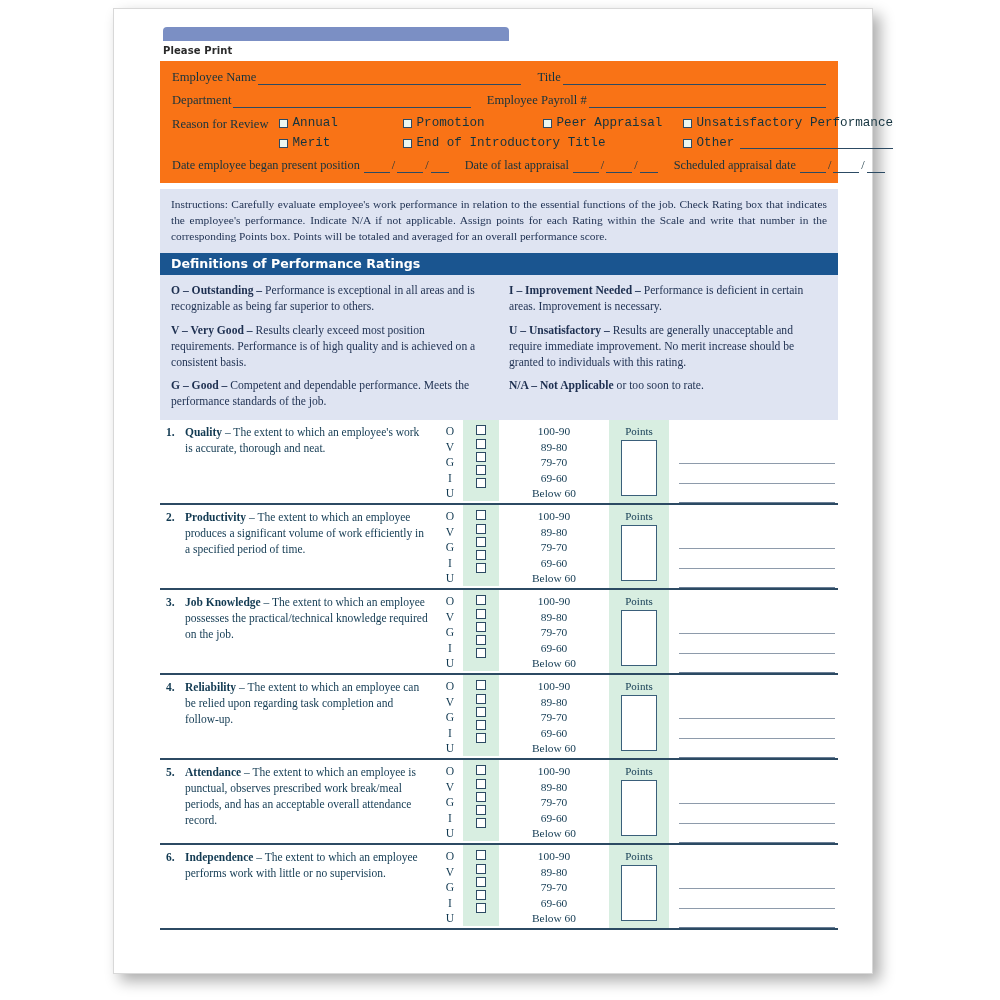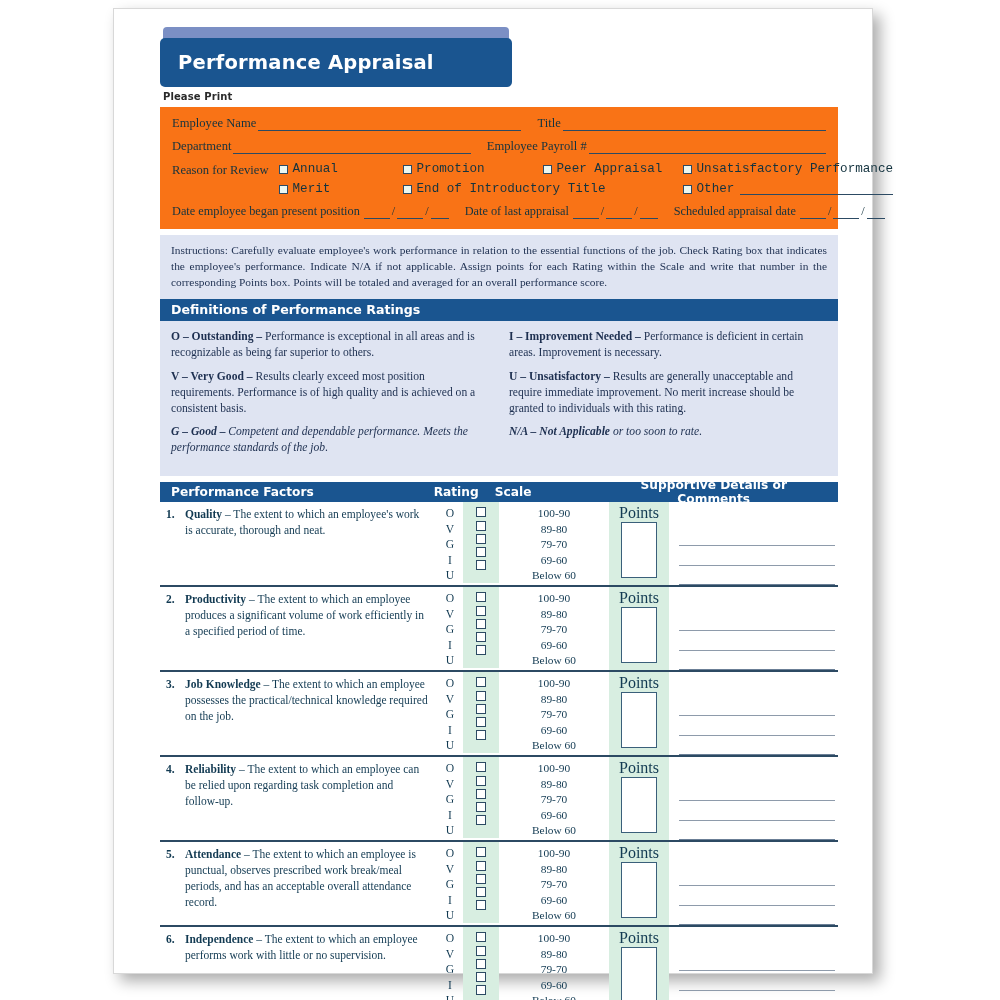--- a/index.html
+++ b/index.html
@@ -150,21 +150,21 @@
     display: flex;
     padding: 8px 11px 10px 11px;
     color: #1d2f50;
     font-size: 11.6px;
     line-height: 1.38;
   }
   .defcol { width: 50%; }
   .defcol.left { padding-right: 14px; }
   .defcol.right { padding-left: 10px; }
   .defp { margin-bottom: 8px; }
-  .defp:last-child { margin-bottom: 10px; font-style: italic; }
+  .defp:last-child { margin-bottom: 0; }
   .defp b { font-weight: bold; }
 
   
   .tbl-head {
     margin-top: 6px;
     background: #1a5590;
     color: #ffffff;
     font-family: "DejaVu Sans", sans-serif;
     font-size: 12.2px;
     font-weight: bold;
@@ -242,21 +242,21 @@
   
   .f-points {
     width: 60px;
     background: #d8eee1;
     padding-top: 4px;
     display: flex;
     flex-direction: column;
     align-items: center;
   }
   .f-points .plabel {
-    font-size: 16px;
+    font-size: 11px;
     color: #123a52;
     line-height: 14px;
   }
   .f-points .pbox {
     width: 36px;
     height: 56px;
     border: 1px solid #3a5f7a;
     background: #ffffff;
     margin-top: 2px;
   }
@@ -278,23 +278,20 @@
 </style>
 </head>
 <body>
 
 <div id="screen">
   <div id="sheet">
     <div class="inner">
 
       <div>
         <div class="title-tab"></div>
-        <div class="title-bar">
-          <div class="txt">Performance Appraisal</div>
-        </div>
         <div class="please-print">Please Print</div>
       </div>
 
       <div class="info-band">
 
         <div class="info-row">
           <span class="lbl">Employee Name</span>
           <span class="rule" style="max-width:303px"></span>
           <span class="gap"></span>
           <span class="lbl">Title</span>
@@ -405,26 +402,20 @@
           </div>
           <div class="defp">
             <b>U – Unsatisfactory –</b><span> Results are generally unacceptable and require immediate improvement. No merit increase should be granted to individuals with this rating.</span>
           </div>
           <div class="defp">
             <b>N/A – Not Applicable</b><span> or too soon to rate.</span>
           </div>
         </div>
       </div>
 
-      <div class="tbl-head">
-        <div class="th-factors">Performance Factors</div>
-        <div class="th-rating">Rating</div>
-        <div class="th-scale">Scale</div>
-        <div class="th-comments">Supportive Details or Comments</div>
-      </div>
 
       <div id="factors-body">
           <div class="factor">
             <div class="f-desc">
               <div class="f-num">1.</div>
               <div class="f-txt"><b>Quality</b><span> – The extent to which an employee's work is accurate, thorough and neat.</span></div>
             </div>
             <div class="f-rating">
               <div class="f-letters">
                 <div>O</div>

